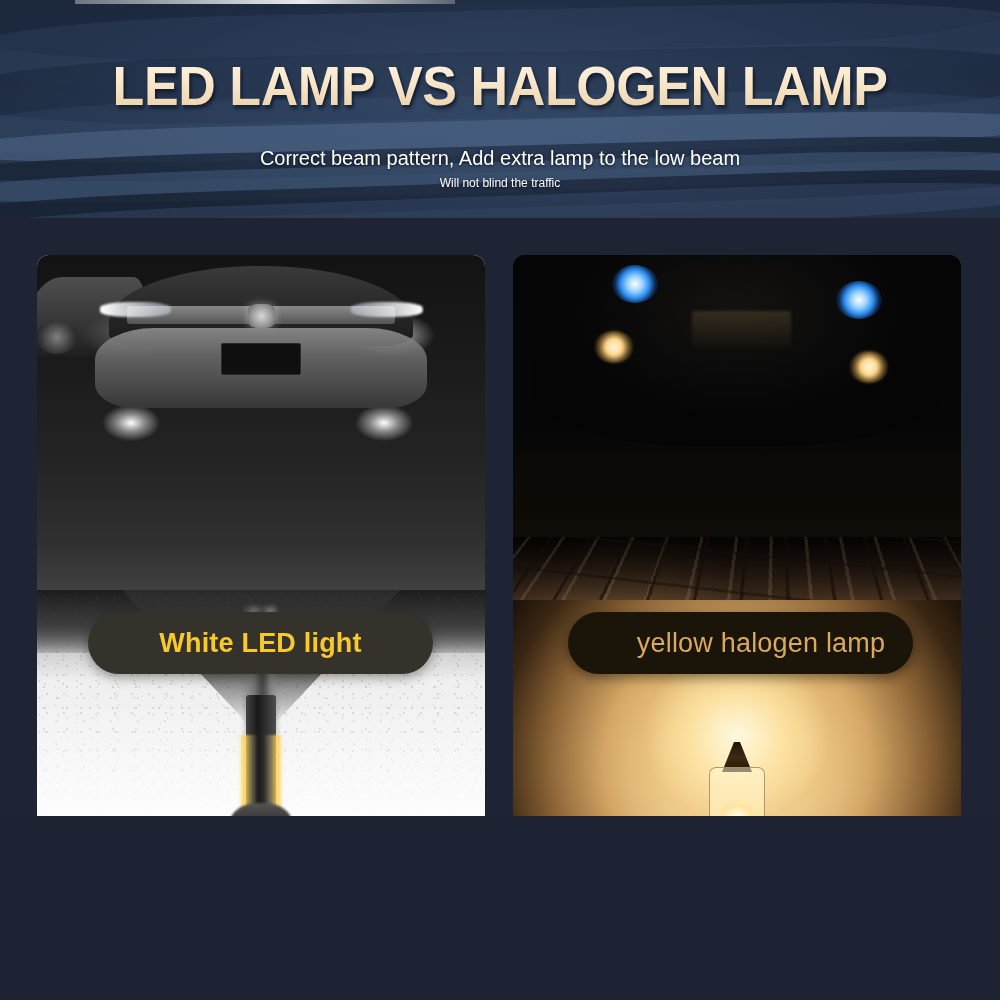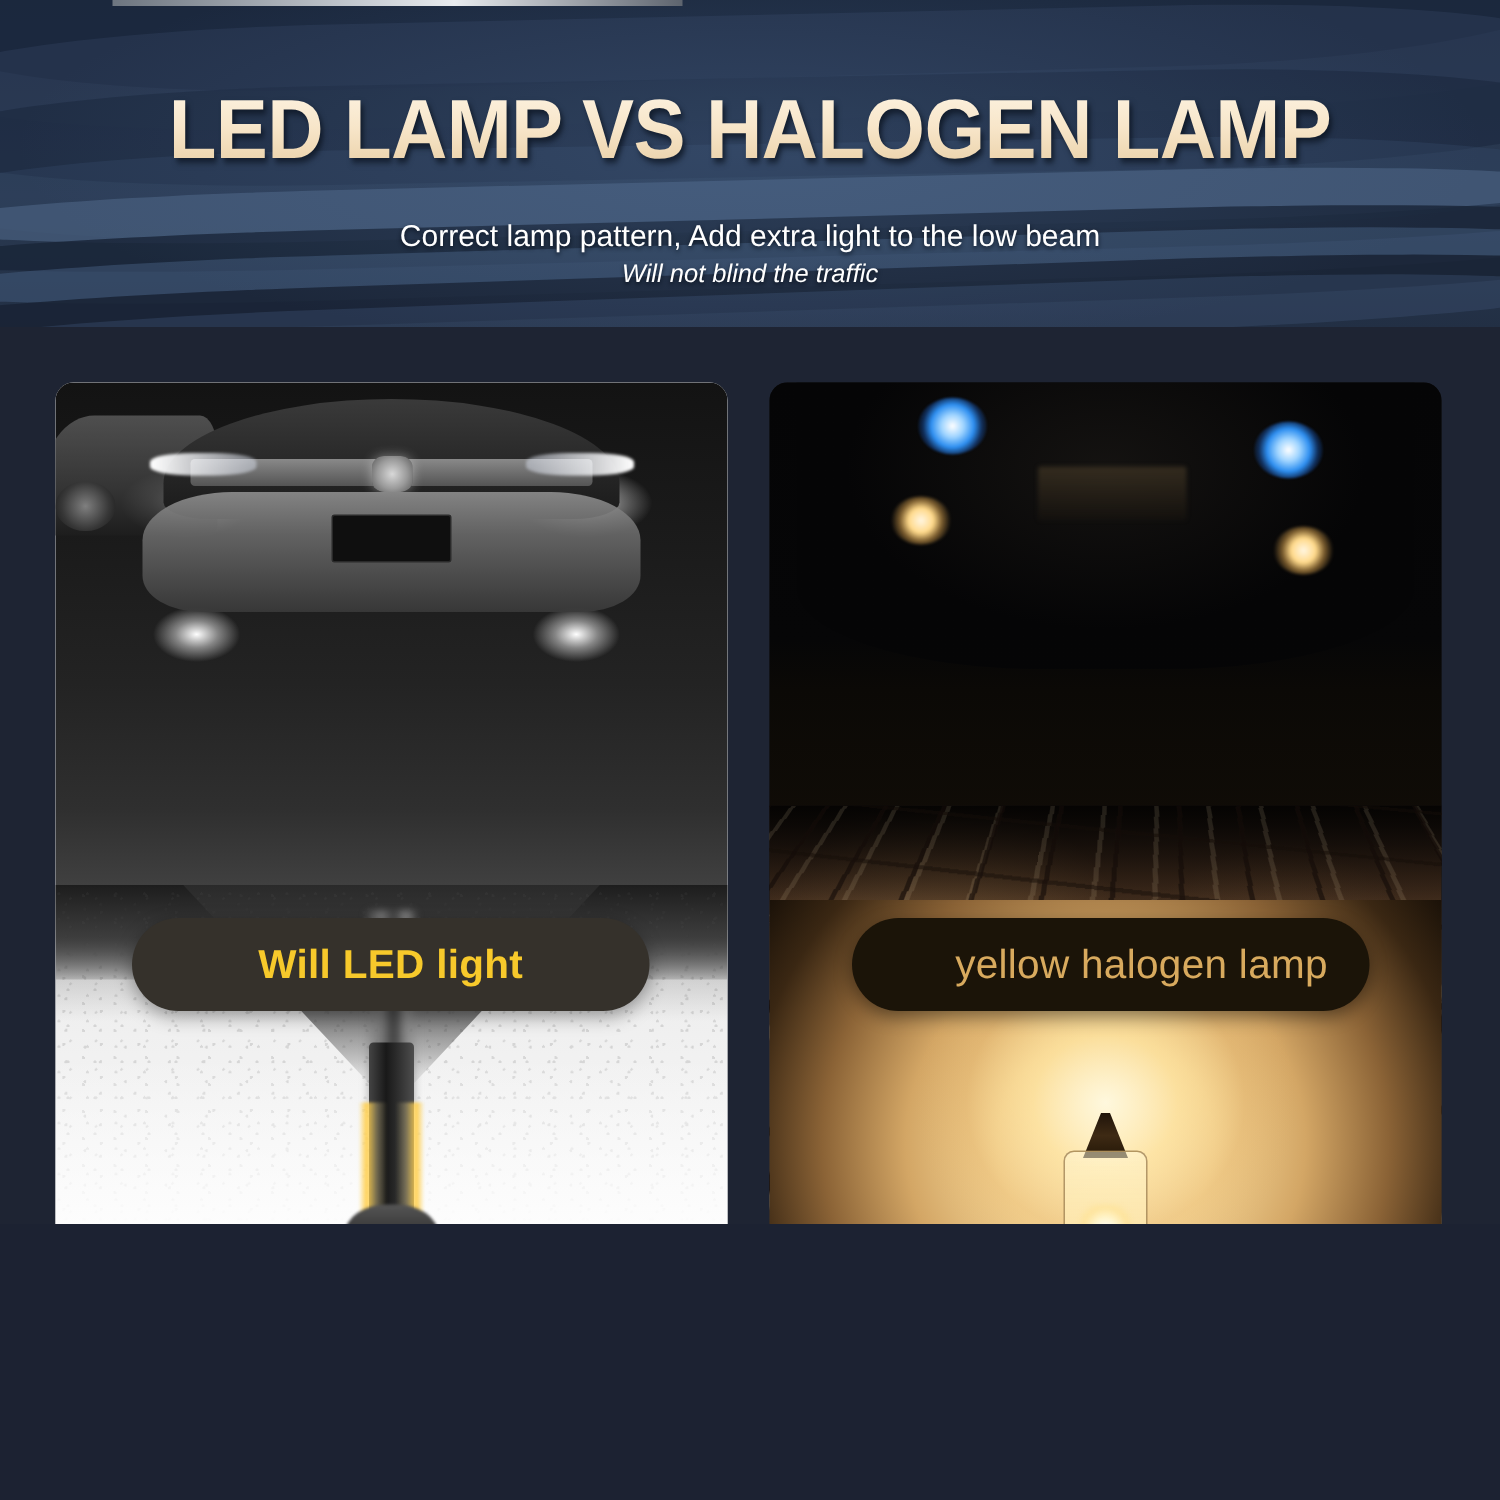--- a/index.html
+++ b/index.html
@@ -73,21 +73,21 @@
     font-family:"Liberation Sans Narrow","Liberation Sans", sans-serif;
   }
 
   .subtitle {
     position:absolute; left:0; top:145px; width:100%;
     text-align:center; z-index:5;
     color:#ffffff;
     text-shadow:0 1px 3px rgba(5,12,22,.8);
   }
   .sub-line1 { font-size:20px; line-height:26px; font-weight:400; }
-  .sub-line2 { font-size:17px; line-height:24px; font-weight:400;font-style:italic; }
+  .sub-line2 { font-size:12px; line-height:24px; font-weight:400; }
 
   
   .panels {
     position:absolute; left:0; top:0; width:1000px; height:1000px;
   }
 
   .panel {
     position:absolute; top:255px; width:448px; height:697px;
     border-radius:12px; overflow:hidden;
   }
@@ -296,21 +296,21 @@
       <div class="wave w8"></div>
       <div class="wave w9"></div>
     </div>
   </div>
 
   <div class="top-strip"></div>
 
   <h1 class="title">LED LAMP VS HALOGEN LAMP</h1>
 
   <div class="subtitle">
-    <div class="sub-line1">Correct lamp pattern, Add extra light to the low beam</div>
+    <div class="sub-line1">Correct beam pattern, Add extra lamp to the low beam</div>
     <div class="sub-line2">Will not blind the traffic</div>
   </div>
 
   <div class="panels">
 
     <div class="panel panel-left">
       <div class="ph-led-top">
         <div class="led-bgcar"></div>
         <div class="led-wheel"></div>
         <div class="led-hood"></div>
@@ -363,21 +363,21 @@
       <div style="position:absolute;left:50%;top:330px;width:320px;height:300px;transform:translateX(-50%);background:radial-gradient(ellipse 50% 50% at 50% 50%, rgba(255,250,226,.9) 0%, rgba(255,228,158,.6) 30%, rgba(226,170,92,.25) 58%, rgba(130,85,42,0) 80%);"></div>
       <div style="position:absolute;left:50%;top:487px;width:30px;height:30px;transform:translateX(-50%);background:linear-gradient(180deg,#20140a 0%,#3e2a14 50%,#241707 100%);clip-path:polygon(40% 0%,60% 0%,100% 100%,0% 100%);"></div>
       <div style="position:absolute;left:50%;top:512px;width:56px;height:84px;transform:translateX(-50%);background:linear-gradient(180deg,rgba(255,248,218,.5) 0%,rgba(255,238,186,.75) 42%,rgba(255,231,168,.92) 100%);border:1.5px solid rgba(116,82,38,.55);border-radius:7px 7px 3px 3px;"></div>
       <div style="position:absolute;left:50%;top:548px;width:34px;height:34px;transform:translateX(-50%);background:radial-gradient(circle,#ffffff 0%,#fff6cf 32%,rgba(255,224,140,.55) 62%,rgba(255,204,104,0) 84%);filter:blur(1.4px);"></div>
       <div style="position:absolute;left:50%;top:586px;width:132px;height:20px;transform:translateX(-50%);background:linear-gradient(180deg,#eccd90 0%,#ac8442 60%,#634720 100%);border-radius:50%/60%;"></div>
       <div style="position:absolute;left:50%;top:598px;width:116px;height:72px;transform:translateX(-50%);background:linear-gradient(180deg,#dbb87c 0%,#bb944f 20%,#80602f 44%,#513a18 68%,#2c1e0c 100%);border-radius:8px 8px 16px 16px / 6px 6px 26px 26px;box-shadow:0 0 22px rgba(255,212,134,.3);"></div>
       <div style="position:absolute;left:3%;top:638px;width:48%;height:44px;background:linear-gradient(96deg,rgba(8,5,3,.94) 0%,rgba(28,19,10,.78) 58%,rgba(10,7,4,0) 100%);border-radius:22px;filter:blur(2.5px);"></div>
     </div>
 
     <div class="pill pill-led">
-      <span>Will LED light</span>
+      <span>White LED light</span>
     </div>
 
     <div class="pill pill-hal">
       <span>yellow halogen lamp</span>
     </div>
 
   </div>
 </div>
 
 </body></html>

